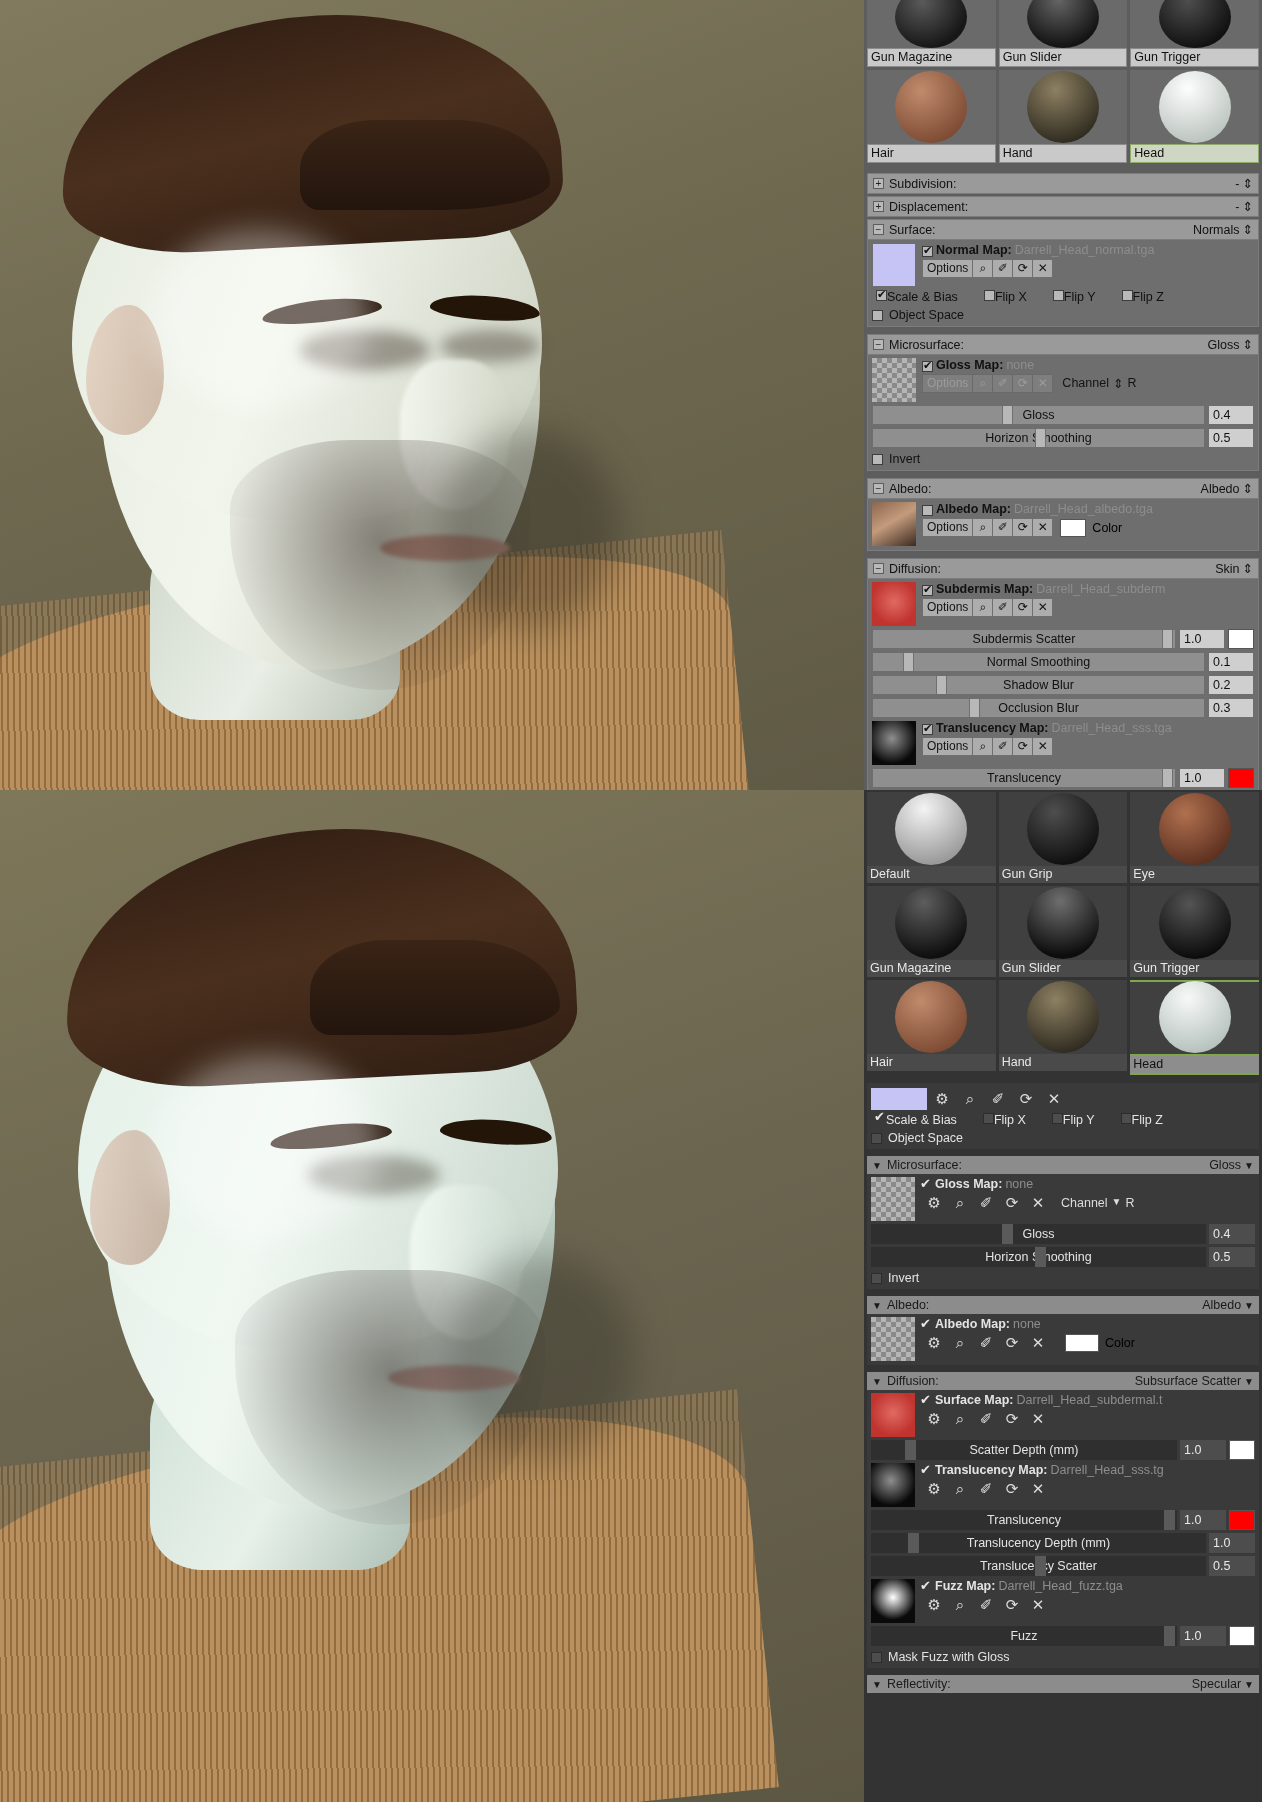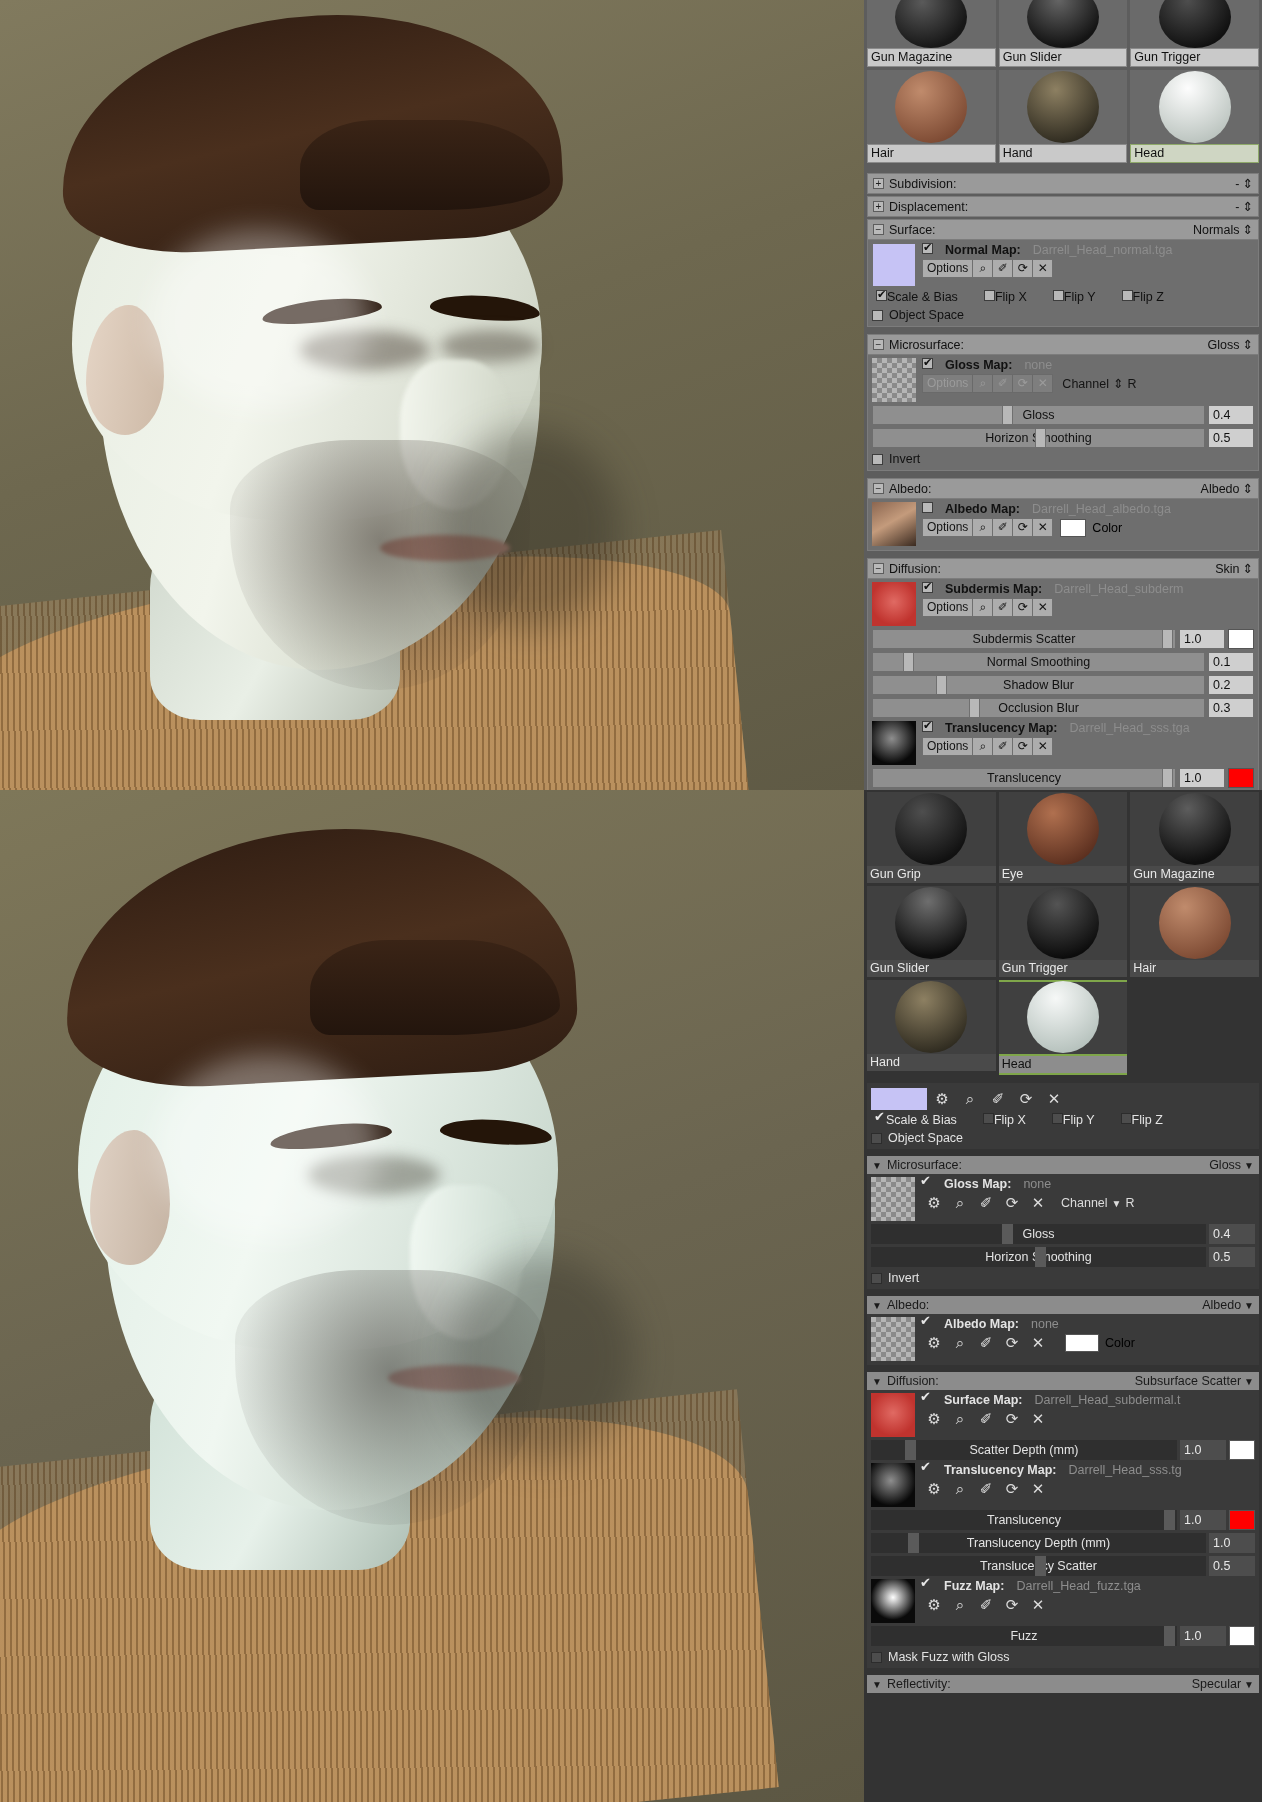--- a/index.html
+++ b/index.html
@@ -91,21 +91,21 @@
     background-image:
       linear-gradient(45deg,#8a8a8a 25%,transparent 25%),
       linear-gradient(-45deg,#8a8a8a 25%,transparent 25%),
       linear-gradient(45deg,transparent 75%,#8a8a8a 75%),
       linear-gradient(-45deg,transparent 75%,#8a8a8a 75%);
     background-size: 10px 10px;
     background-position: 0 0, 0 5px, 5px -5px, -5px 0;
     background-color: #b5b5b5;
   }
   .map-meta { flex:1; min-width:0; }
-  .map-title { display:flex; align-items:flex-start; gap:12px; font-size:12.5px; white-space:nowrap; }
+  .map-title { display:flex; align-items:flex-end; gap:3px; font-size:12.5px; white-space:nowrap; }
   #panel-top .map-title { color:#111; }
   #panel-bot .map-title { color:#e3e3e3; }
   .map-file { font-size:12.5px; }
   #panel-top .map-file { color:#8d8d8d; }
   #panel-bot .map-file { color:#8d8d8d; }
   .map-file.none { font-style: normal; }
 
   .chk { display:inline-block; width:11px; height:11px; border:1px solid #3d3d3d; background:#b9b9b9; position:relative; flex:0 0 11px; }
   .chk.on::after { content:"✔"; position:absolute; left:0; top:-3px; font-size:11px; color:#111; }
   #panel-bot .chk { border:none; background:transparent; }
@@ -116,21 +116,21 @@
   #panel-top .tool-row .btn {
     background:#adadad; border:1px solid #6f6f6f; color:#141414;
     font-size:12px; padding:0 4px; height:19px; line-height:17px; margin-right:-1px;
   }
   #panel-top .tool-row .btn.icon { width:21px; text-align:center; padding:0; }
   #panel-top .tool-row.dim .btn { background:#7e7e7e; color:#9b9b9b; border-color:#6a6a6a; }
   #panel-bot .tool-row .btn {
     background:transparent; border:none; color:#dcdcdc; font-size:15px;
     width:26px; height:20px; line-height:20px; text-align:center;
   }
-  .chan { font-size:12.5px; margin-left:10px; display:flex; align-items:center; gap:4px; }
+  .chan { font-size:12.5px; margin-left:10px; display:flex; align-items:flex-start; gap:4px; }
   #panel-top .chan { color:#141414; }
   #panel-bot .chan { color:#dcdcdc; }
 
   
   .srow { display:flex; align-items:stretch; gap:3px; margin-top:3px; height:20px; }
   .slider { flex:1; position:relative; display:flex; align-items:center; justify-content:center; font-size:12.5px; }
   #panel-top .slider { background:#8f8f8f; border:1px solid #6e6e6e; color:#101010; }
   #panel-bot .slider { background:#2f2f2f; color:#e3e3e3; }
   .knob { position:absolute; top:0; bottom:0; width:11px; }
   #panel-top .knob { background:#b8b8b8; border-left:1px solid #707070; border-right:1px solid #707070; }
@@ -498,20 +498,26 @@
       </div>
 
     </div>
   </div>
 
   <div class="panel" id="panel-bot">
 
     <div class="mat-grid" style="padding-top:2px;">
       <div class="mat-cell">
         <div class="mat-thumb">
+          <div class="sphere" style="background:radial-gradient(circle at 40% 22%, #f3f3f3, #9a9a9a 78%);"></div>
+        </div>
+        <div class="mat-name">Default</div>
+      </div>
+      <div class="mat-cell">
+        <div class="mat-thumb">
           <div class="sphere" style="background:radial-gradient(circle at 38% 26%, #4e4e4e, #111 76%);"></div>
         </div>
         <div class="mat-name">Gun Grip</div>
       </div>
       <div class="mat-cell">
         <div class="mat-thumb">
           <div class="sphere" style="background:radial-gradient(circle at 36% 28%, #b0704f, #5a2e1e 80%);"></div>
         </div>
         <div class="mat-name">Eye</div>
       </div>

